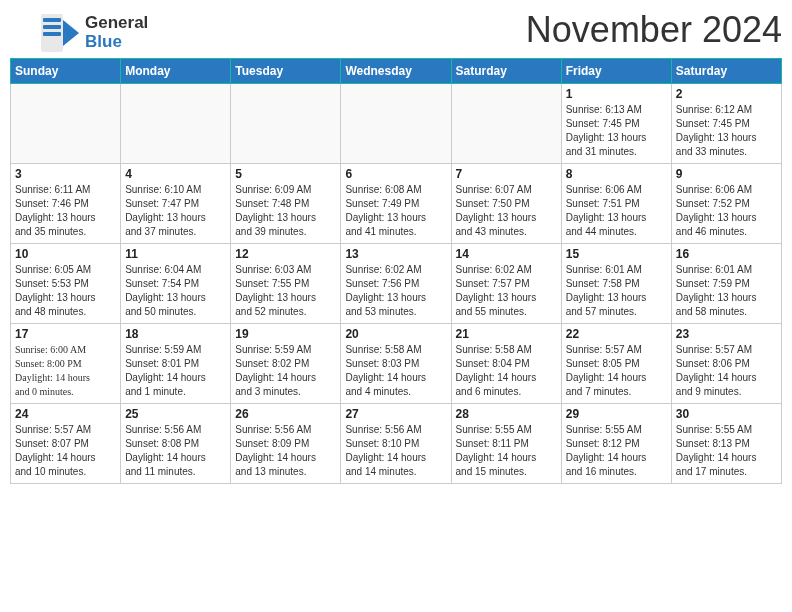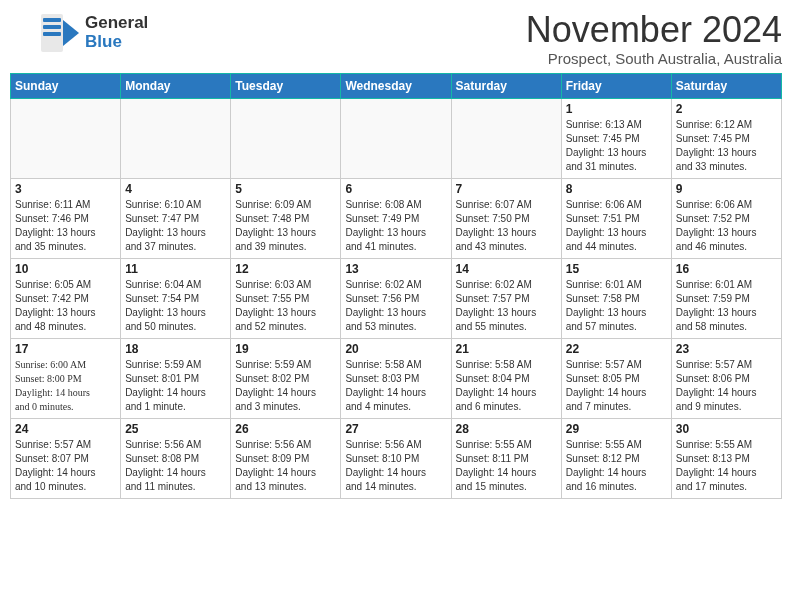--- a/index.html
+++ b/index.html
@@ -91,21 +91,20 @@
     </svg>
   </div>
   <div>
     <div style="font-size:17px;font-weight:bold;color:#333;line-height:1.1;">General</div>
     <div style="font-size:17px;font-weight:bold;color:#2a78bf;line-height:1.1;">Blue</div>
   </div>
 </div>
 </div>
   <div class="title-block">
     <div class="month-title">November 2024</div>
-    <div class="location-title">Prospect, South Australia, Australia</div>
   </div>
 </div>
 
 <table class="calendar">
   <thead>
     <tr>
     <th>Sunday</th>
         <th>Monday</th>
         <th>Tuesday</th>
         <th>Wednesday</th>
@@ -184,21 +183,21 @@
           <div class="day-info" style="white-space: pre-line;">Sunrise: 6:06 AM
 Sunset: 7:52 PM
 Daylight: 13 hours
 and 46 minutes.</div>
         </td>
       </tr>
       <tr>
         <td>
           <span class="day-num">10</span>
           <div class="day-info" style="white-space: pre-line;">Sunrise: 6:05 AM
-Sunset: 7:42 PM
+Sunset: 5:53 PM
 Daylight: 13 hours
 and 48 minutes.</div>
         </td>
         <td>
           <span class="day-num">11</span>
           <div class="day-info" style="white-space: pre-line;">Sunrise: 6:04 AM
 Sunset: 7:54 PM
 Daylight: 13 hours
 and 50 minutes.</div>
         </td>

